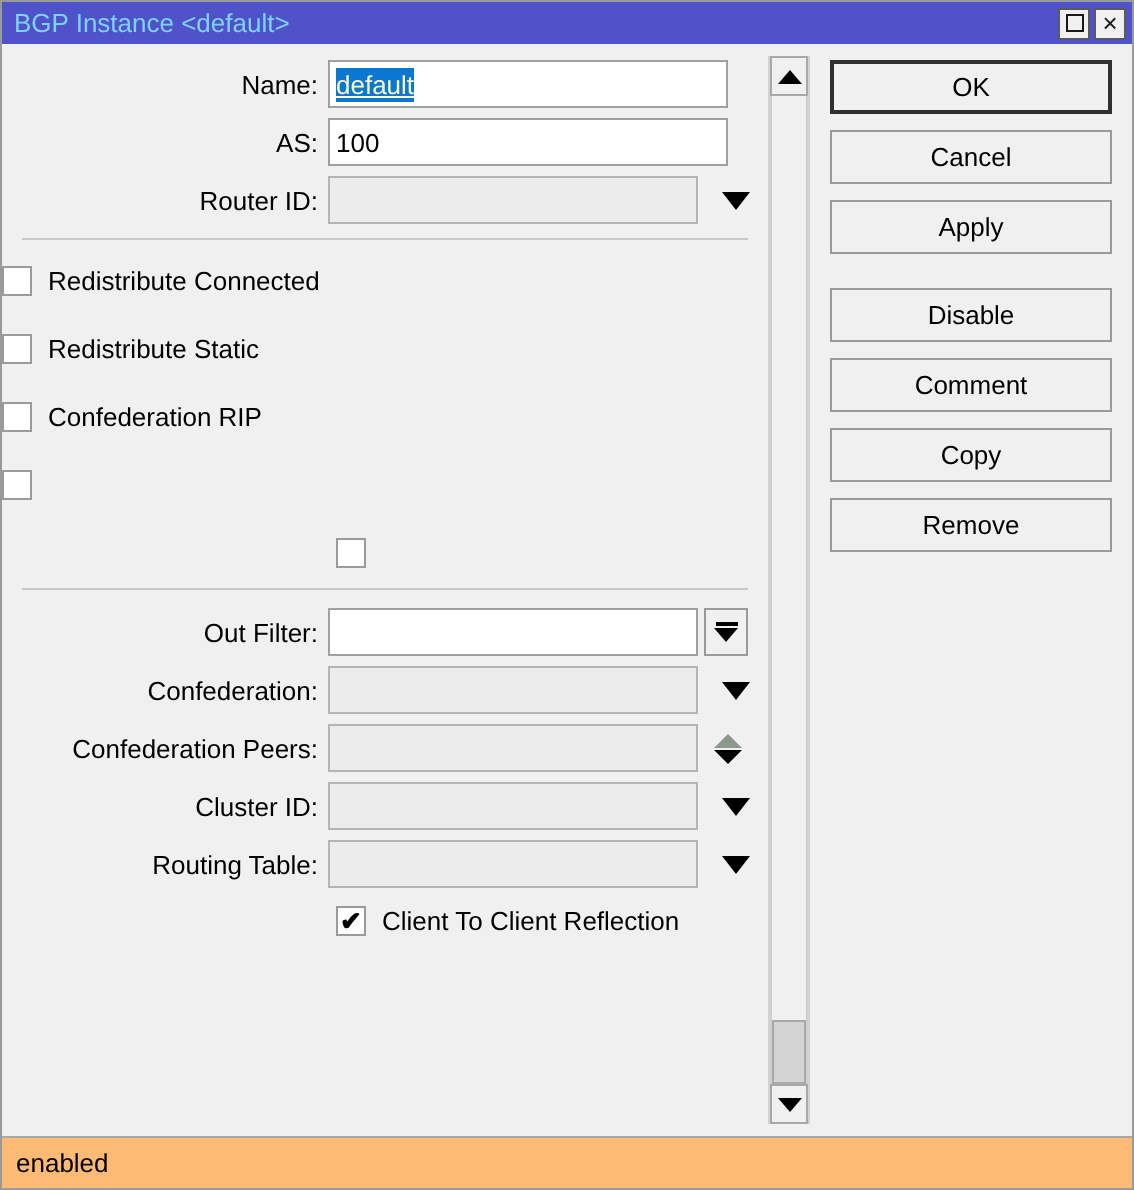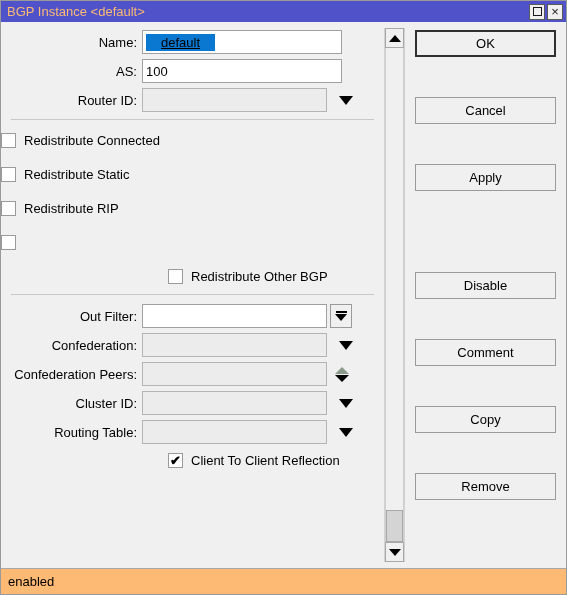--- a/index.html
+++ b/index.html
@@ -32,21 +32,21 @@
   #titlebar {
     height: 21px;
     background: #4f52c8;
     display: flex;
     align-items: center;
     flex: 0 0 auto;
     padding-left: 6px;
     box-sizing: border-box;
   }
   #title-text {
-    color: #fdba74;
+    color: #7dd3fc;
     font-size: 13px;
     white-space: nowrap;
     flex: 1 1 auto;
   }
   .title-btns {
     display: flex;
     align-items: center;
     gap: 2px;
     padding-right: 3px;
   }
@@ -92,21 +92,21 @@
     box-sizing: border-box;
   }
 
   .row {
     display: flex;
     align-items: center;
     height: 24px;
     margin-bottom: 5px;
   }
   .label {
-    width: 141px;
+    width: 163px;
     text-align: right;
     padding-right: 5px;
     box-sizing: border-box;
     font-size: 13px;
     white-space: nowrap;
     color: #000;
   }
 
   .field {
     height: 24px;
@@ -120,22 +120,22 @@
   }
   .field.disabled {
     background: #ececec;
     border: 1px solid #b4b4b4;
   }
   .field.w200 { width: 200px; }
   .field.w185 { width: 185px; }
 
   .sel {
     background: #0a78d0;
-    color: #000000;
-    padding: 1px 15px;
+    color: #fef9c3;
+    padding: 1px 0;
     text-decoration: underline;
   }
 
   .arrow-down {
     width: 0; height: 0;
     border-left: 7px solid transparent;
     border-right: 7px solid transparent;
     border-top: 9px solid #000;
     margin-left: 8px;
     cursor: pointer;
@@ -295,21 +295,20 @@
   }
 
   
   #btnpanel {
     flex: 1 1 auto;
     padding: 8px 10px 0 10px;
     box-sizing: border-box;
     display: flex;
     flex-direction: column;
     align-items: stretch;
-    gap: 32px;
   }
   .dlgbtn {
     height: 27px;
     background: #f0f0f0;
     border: 1px solid #9a9a9a;
     box-sizing: border-box;
     display: flex;
     align-items: center;
     justify-content: center;
     font-size: 13px;
@@ -393,34 +392,33 @@
         <div class="cbox">
           
         </div>
         <span class="chklabel">Redistribute Static</span>
       </div>
 
       <div class="chkrow">
         <div class="cbox">
           
         </div>
-        <span class="chklabel">Redistribute RIP</span>
+        <span class="chklabel">Confederation RIP</span>
       </div>
 
       <div class="chkrow">
         <div class="cbox">
           
         </div>
       </div>
 
       <div class="chkrow tight">
         <div class="cbox">
           
         </div>
-        <span class="chklabel">Redistribute Other BGP</span>
       </div>
 
       <hr class="sep">
 
       <div class="row">
         <div class="label">Out Filter:</div>
         <div class="field w185">
           <span></span>
         </div>
         <div class="btn-arrow">

